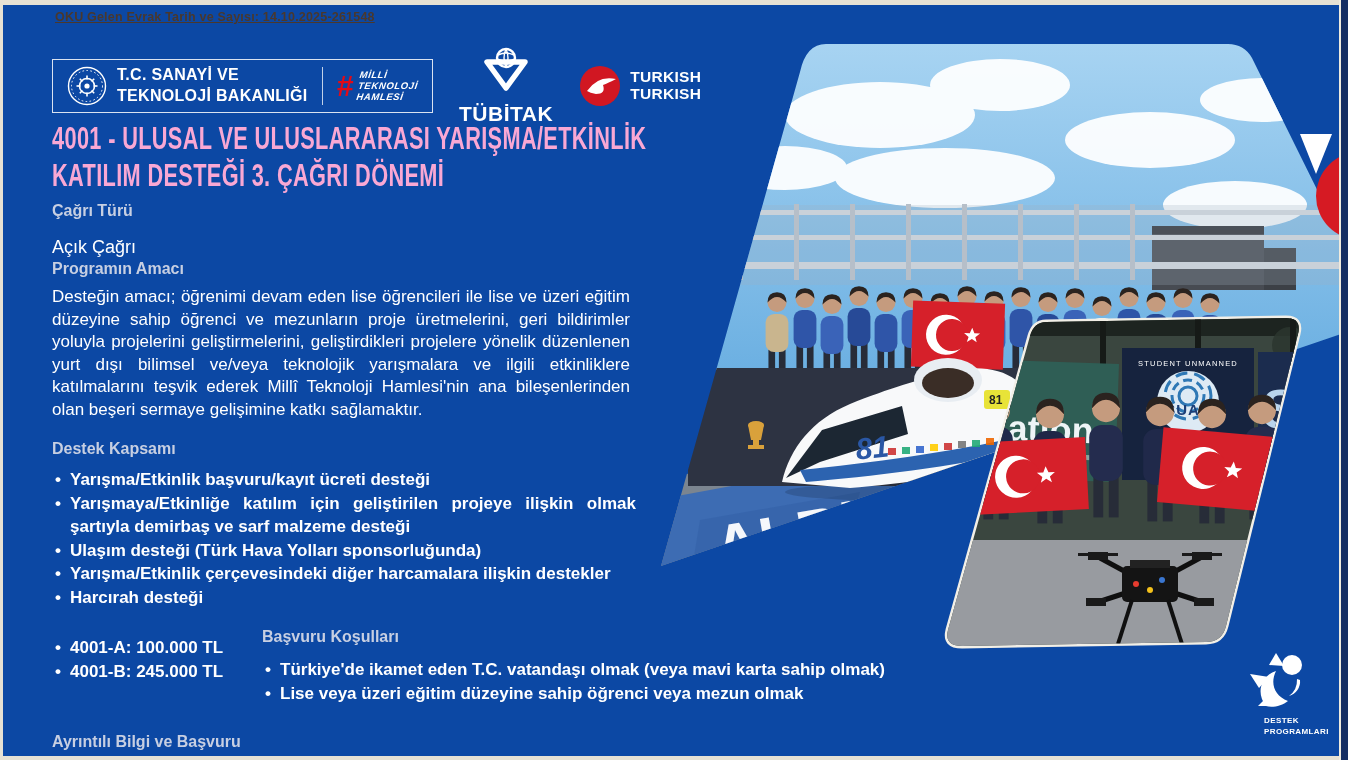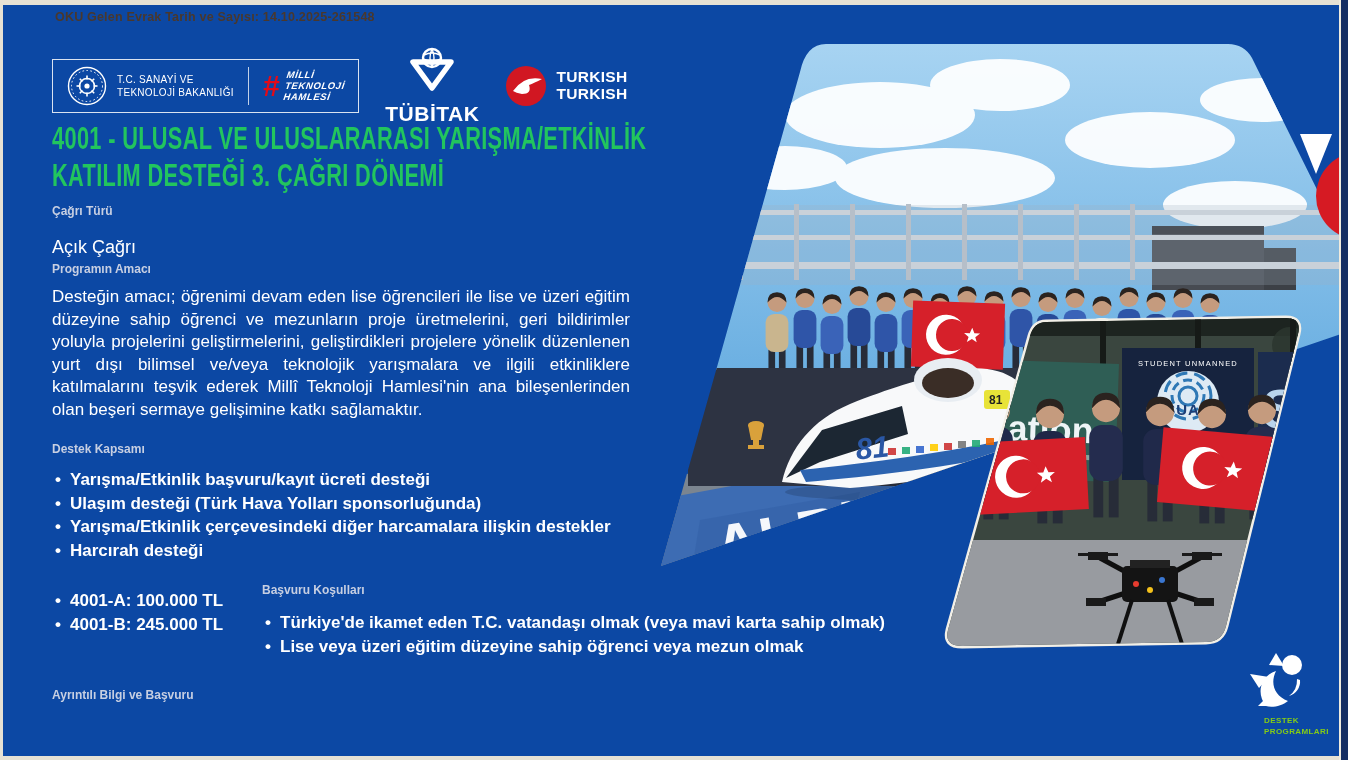--- a/index.html
+++ b/index.html
@@ -11,58 +11,58 @@
   
   .edge{position:absolute;z-index:40;background:#e6e1d4;}
   .edge-top{left:0;top:0;width:100%;height:5px;}
   .edge-left{left:0;top:0;width:3px;height:100%;}
   .edge-bottom{left:0;bottom:0;width:100%;height:4px;}
   .edge-right-line{right:7px;top:0;width:2px;height:100%;background:#efeadd;z-index:41;}
   .edge-right-dark{position:absolute;right:0;top:0;width:7px;height:100%;background:#152e63;z-index:42;}
 
   .stamp{
     position:absolute;left:55px;top:10px;z-index:30;
-    font-size:12.5px;font-weight:bold;letter-spacing:.2px;color:#4a382c;
+    font-size:12.5px;font-weight:bold;letter-spacing:.2px;color:#4a382c;text-decoration:underline;
   }
 
   
   .logos{position:absolute;left:52px;top:46px;display:flex;align-items:center;gap:26px;z-index:20;color:#fff;}
   .gov-box{display:flex;align-items:center;gap:10px;border:1.5px solid rgba(255,255,255,.85);height:54px;padding:0 14px;box-sizing:border-box;}
-  .gov-text{font-size:10px;font-weight:normal;line-height:1.3;letter-spacing:.3px;}
+  .gov-text{font-size:16px;font-weight:bold;line-height:1.3;letter-spacing:.3px;}
   .vdiv{width:1px;height:38px;background:rgba(255,255,255,.75);margin:0 4px;}
   .mth{display:flex;align-items:center;gap:5px;}
   .mth-hash{color:#e30a17;font-size:30px;font-weight:800;font-style:italic;line-height:1;}
   .mth-lines{display:flex;flex-direction:column;transform:skewX(-8deg);}
   .mth-lines span{font-size:9.5px;font-weight:800;font-style:italic;letter-spacing:.6px;line-height:1.15;}
   .tubitak{display:flex;align-items:center;gap:10px;flex-direction:column;}
   .tubitak-label{font-size:21px;font-weight:800;letter-spacing:.5px;}
   .thy{display:flex;align-items:center;gap:9px;}
   .thy-text{font-size:15.5px;font-weight:700;line-height:1.08;letter-spacing:.3px;}
 
   
-  .title{position:absolute;left:52px;top:120px;color:#22c55e;z-index:20;}
+  .title{position:absolute;left:52px;top:120px;color:#f9a8d4;z-index:20;}
   .t-line{font-size:32px;font-weight:800;line-height:37px;white-space:nowrap;
           transform:scaleX(.68);transform-origin:left center;letter-spacing:.5px;}
 
   .content{position:absolute;left:52px;top:200px;z-index:20;color:#fff;}
-  .h2{font-size:12px;font-weight:bold;color:#c7cfe2;line-height:22px;margin:0;}
+  .h2{font-size:16px;font-weight:bold;color:#c7cfe2;line-height:22px;margin:0;}
   .value{font-size:18px;line-height:22px;margin-top:14px;}
   .para{width:578px;margin-top:6px;font-size:17px;line-height:22.5px;text-align:justify;}
   .blist{list-style:none;margin:8px 0 0;padding:0;font-size:17px;line-height:23.5px;}
   .blist li{position:relative;padding-left:18px;margin:0;font-weight:bold;}
   .blist li::before{content:"\2022";position:absolute;left:3px;top:0;}
   .scope-list{width:584px;text-align:justify;}
   .cols{display:flex;margin-top:17px;width:880px;}
   .col-limits{width:210px;flex:none;}
   .col-cond{flex:1;}
   .cols .blist{margin-top:10px;}
   .info{margin-top:26px;}
 
   
-  .destek-logo{position:absolute;left:1246px;top:652px;width:100px;z-index:20;color:#84cc16;text-align:left;}
+  .destek-logo{position:absolute;left:1246px;top:652px;width:100px;z-index:20;color:#ffffff;text-align:left;}
   .destek-logo .txt{margin-left:18px;margin-top:2px;font-size:8px;font-weight:800;letter-spacing:.4px;line-height:1.35;}
 
   .photo-svg{position:absolute;left:0;top:0;z-index:10;}
   svg text{font-family:"Liberation Sans",sans-serif;}
 </style>
 </head>
 <body>
 
 <div class="page">
 
@@ -370,20 +370,21 @@
 
     <h2 class="h2">Çağrı Türü</h2>
     <div class="value">Açık Çağrı</div>
 
     <h2 class="h2" style="">Programın Amacı</h2>
     <p class="para">Desteğin amacı; öğrenimi devam eden lise öğrencileri ile lise ve üzeri eğitim düzeyine sahip öğrenci ve mezunların proje üretmelerini, geri bildirimler yoluyla projelerini geliştirmelerini, geliştirdikleri projelere yönelik düzenlenen yurt dışı bilimsel ve/veya teknolojik yarışmalara ve ilgili etkinliklere katılmalarını teşvik ederek Millî Teknoloji Hamlesi'nin ana bileşenlerinden olan beşeri sermaye gelişimine katkı sağlamaktır.</p>
 
     <h2 class="h2" style="margin-top:13px;">Destek Kapsamı</h2>
     <ul class="blist scope-list">
       <li>Yarışma/Etkinlik başvuru/kayıt ücreti desteği</li>
+      <li>Yarışmaya/Etkinliğe katılım için geliştirilen projeye ilişkin olmak şartıyla demirbaş ve sarf malzeme desteği</li>
       <li>Ulaşım desteği (Türk Hava Yolları sponsorluğunda)</li>
       <li>Yarışma/Etkinlik çerçevesindeki diğer harcamalara ilişkin destekler</li>
       <li>Harcırah desteği</li>
     </ul>
 
     <div class="cols">
       <div class="col-limits">
         <ul class="blist">
           <li>4001-A: 100.000 TL</li>
           <li>4001-B: 245.000 TL</li>

